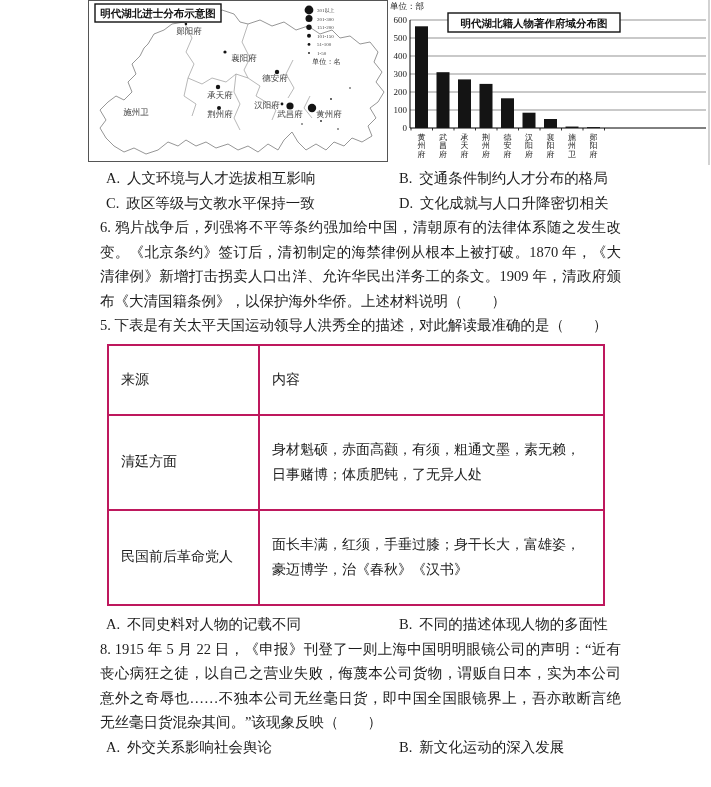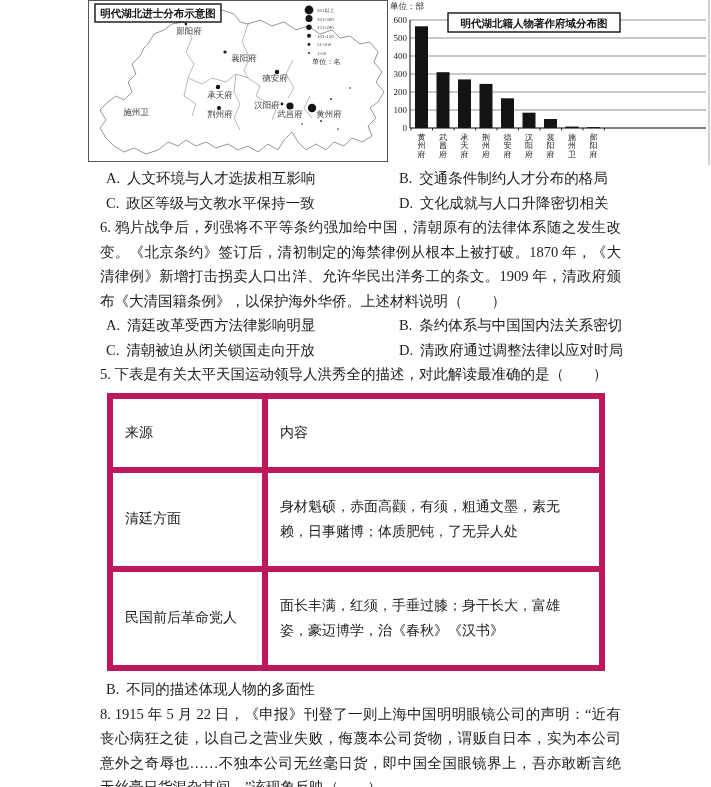--- a/index.html
+++ b/index.html
@@ -13,21 +13,21 @@
   .content{margin-left:100px;width:521px;font-size:14.5px;line-height:24.5px;}
   .stem{margin:0;text-align:justify;}
   .opts{display:grid;grid-template-columns:293px auto;padding-left:6px;}
   .opt{white-space:nowrap;}
   .opt-label{margin-right:7px;}
   table.desc-table{
     border-collapse:collapse;margin:6px 0 6px 7px;width:498px;
     font-size:14px;line-height:24.5px;table-layout:fixed;
   }
   table.desc-table th,table.desc-table td{
-    border:6px solid #be185d;padding:22px 12px;text-align:left;
+    border:2px solid #be185d;padding:22px 12px;text-align:left;
     font-weight:normal;vertical-align:middle;
   }
   .col-src{width:125px;}
 </style>
 </head>
 <body>
 
 <div class="page">
 
   <div class="figure-row">
@@ -158,26 +158,20 @@
 
     <div class="opts">
       <div class="opt"><span class="opt-label">A.</span><span>人文环境与人才选拔相互影响</span></div>
       <div class="opt"><span class="opt-label">B.</span><span>交通条件制约人才分布的格局</span></div>
       <div class="opt"><span class="opt-label">C.</span><span>政区等级与文教水平保持一致</span></div>
       <div class="opt"><span class="opt-label">D.</span><span>文化成就与人口升降密切相关</span></div>
     </div>
 
     <p class="stem">6. 鸦片战争后，列强将不平等条约强加给中国，清朝原有的法律体系随之发生改变。《北京条约》签订后，清初制定的海禁律例从根本上被打破。1870 年，《大清律例》新增打击拐卖人口出洋、允许华民出洋务工的条文。1909 年，清政府颁布《大清国籍条例》，以保护海外华侨。上述材料说明（　　）</p>
 
-    <div class="opts">
-      <div class="opt"><span class="opt-label">A.</span><span>清廷改革受西方法律影响明显</span></div>
-      <div class="opt"><span class="opt-label">B.</span><span>条约体系与中国国内法关系密切</span></div>
-      <div class="opt"><span class="opt-label">C.</span><span>清朝被迫从闭关锁国走向开放</span></div>
-      <div class="opt"><span class="opt-label">D.</span><span>清政府通过调整法律以应对时局</span></div>
-    </div>
 
     <p class="stem">5. 下表是有关太平天国运动领导人洪秀全的描述，对此解读最准确的是（　　）</p>
 
     <table class="desc-table">
       <tbody>
           <tr>
         <th class="col-src">来源</th>
         <th>内容</th>
       </tr>
       <tr>
@@ -185,24 +179,25 @@
         <td>身材魁硕，赤面高颧，有须，粗通文墨，素无赖，日事赌博；体质肥钝，了无异人处</td>
       </tr>
       <tr>
         <td>民国前后革命党人</td>
         <td>面长丰满，红须，手垂过膝；身干长大，富雄姿，豪迈博学，治《春秋》《汉书》</td>
       </tr>
     </tbody>
       </table>
 
     <div class="opts">
+      <div class="opt"><span class="opt-label">A.</span><span>不同史料对人物的记载不同</span></div>
       <div class="opt"><span class="opt-label">B.</span><span>不同的描述体现人物的多面性</span></div>
     </div>
 
     <p class="stem">8. 1915 年 5 月 22 日，《申报》刊登了一则上海中国明明眼镜公司的声明：“近有丧心病狂之徒，以自己之营业失败，侮蔑本公司货物，谓贩自日本，实为本公司意外之奇辱也……不独本公司无丝毫日货，即中国全国眼镜界上，吾亦敢断言绝无丝毫日货混杂其间。”该现象反映（　　）</p>
 
     <div class="opts">
       <div class="opt"><span class="opt-label">A.</span><span>外交关系影响社会舆论</span></div>
-      <div class="opt"><span class="opt-label">B.</span><span>允许华民出洋务工的条文</span></div>
+      <div class="opt"><span class="opt-label">B.</span><span>新文化运动的深入发展</span></div>
     </div>
 
   </div>
 </div>
 
 </body></html>

